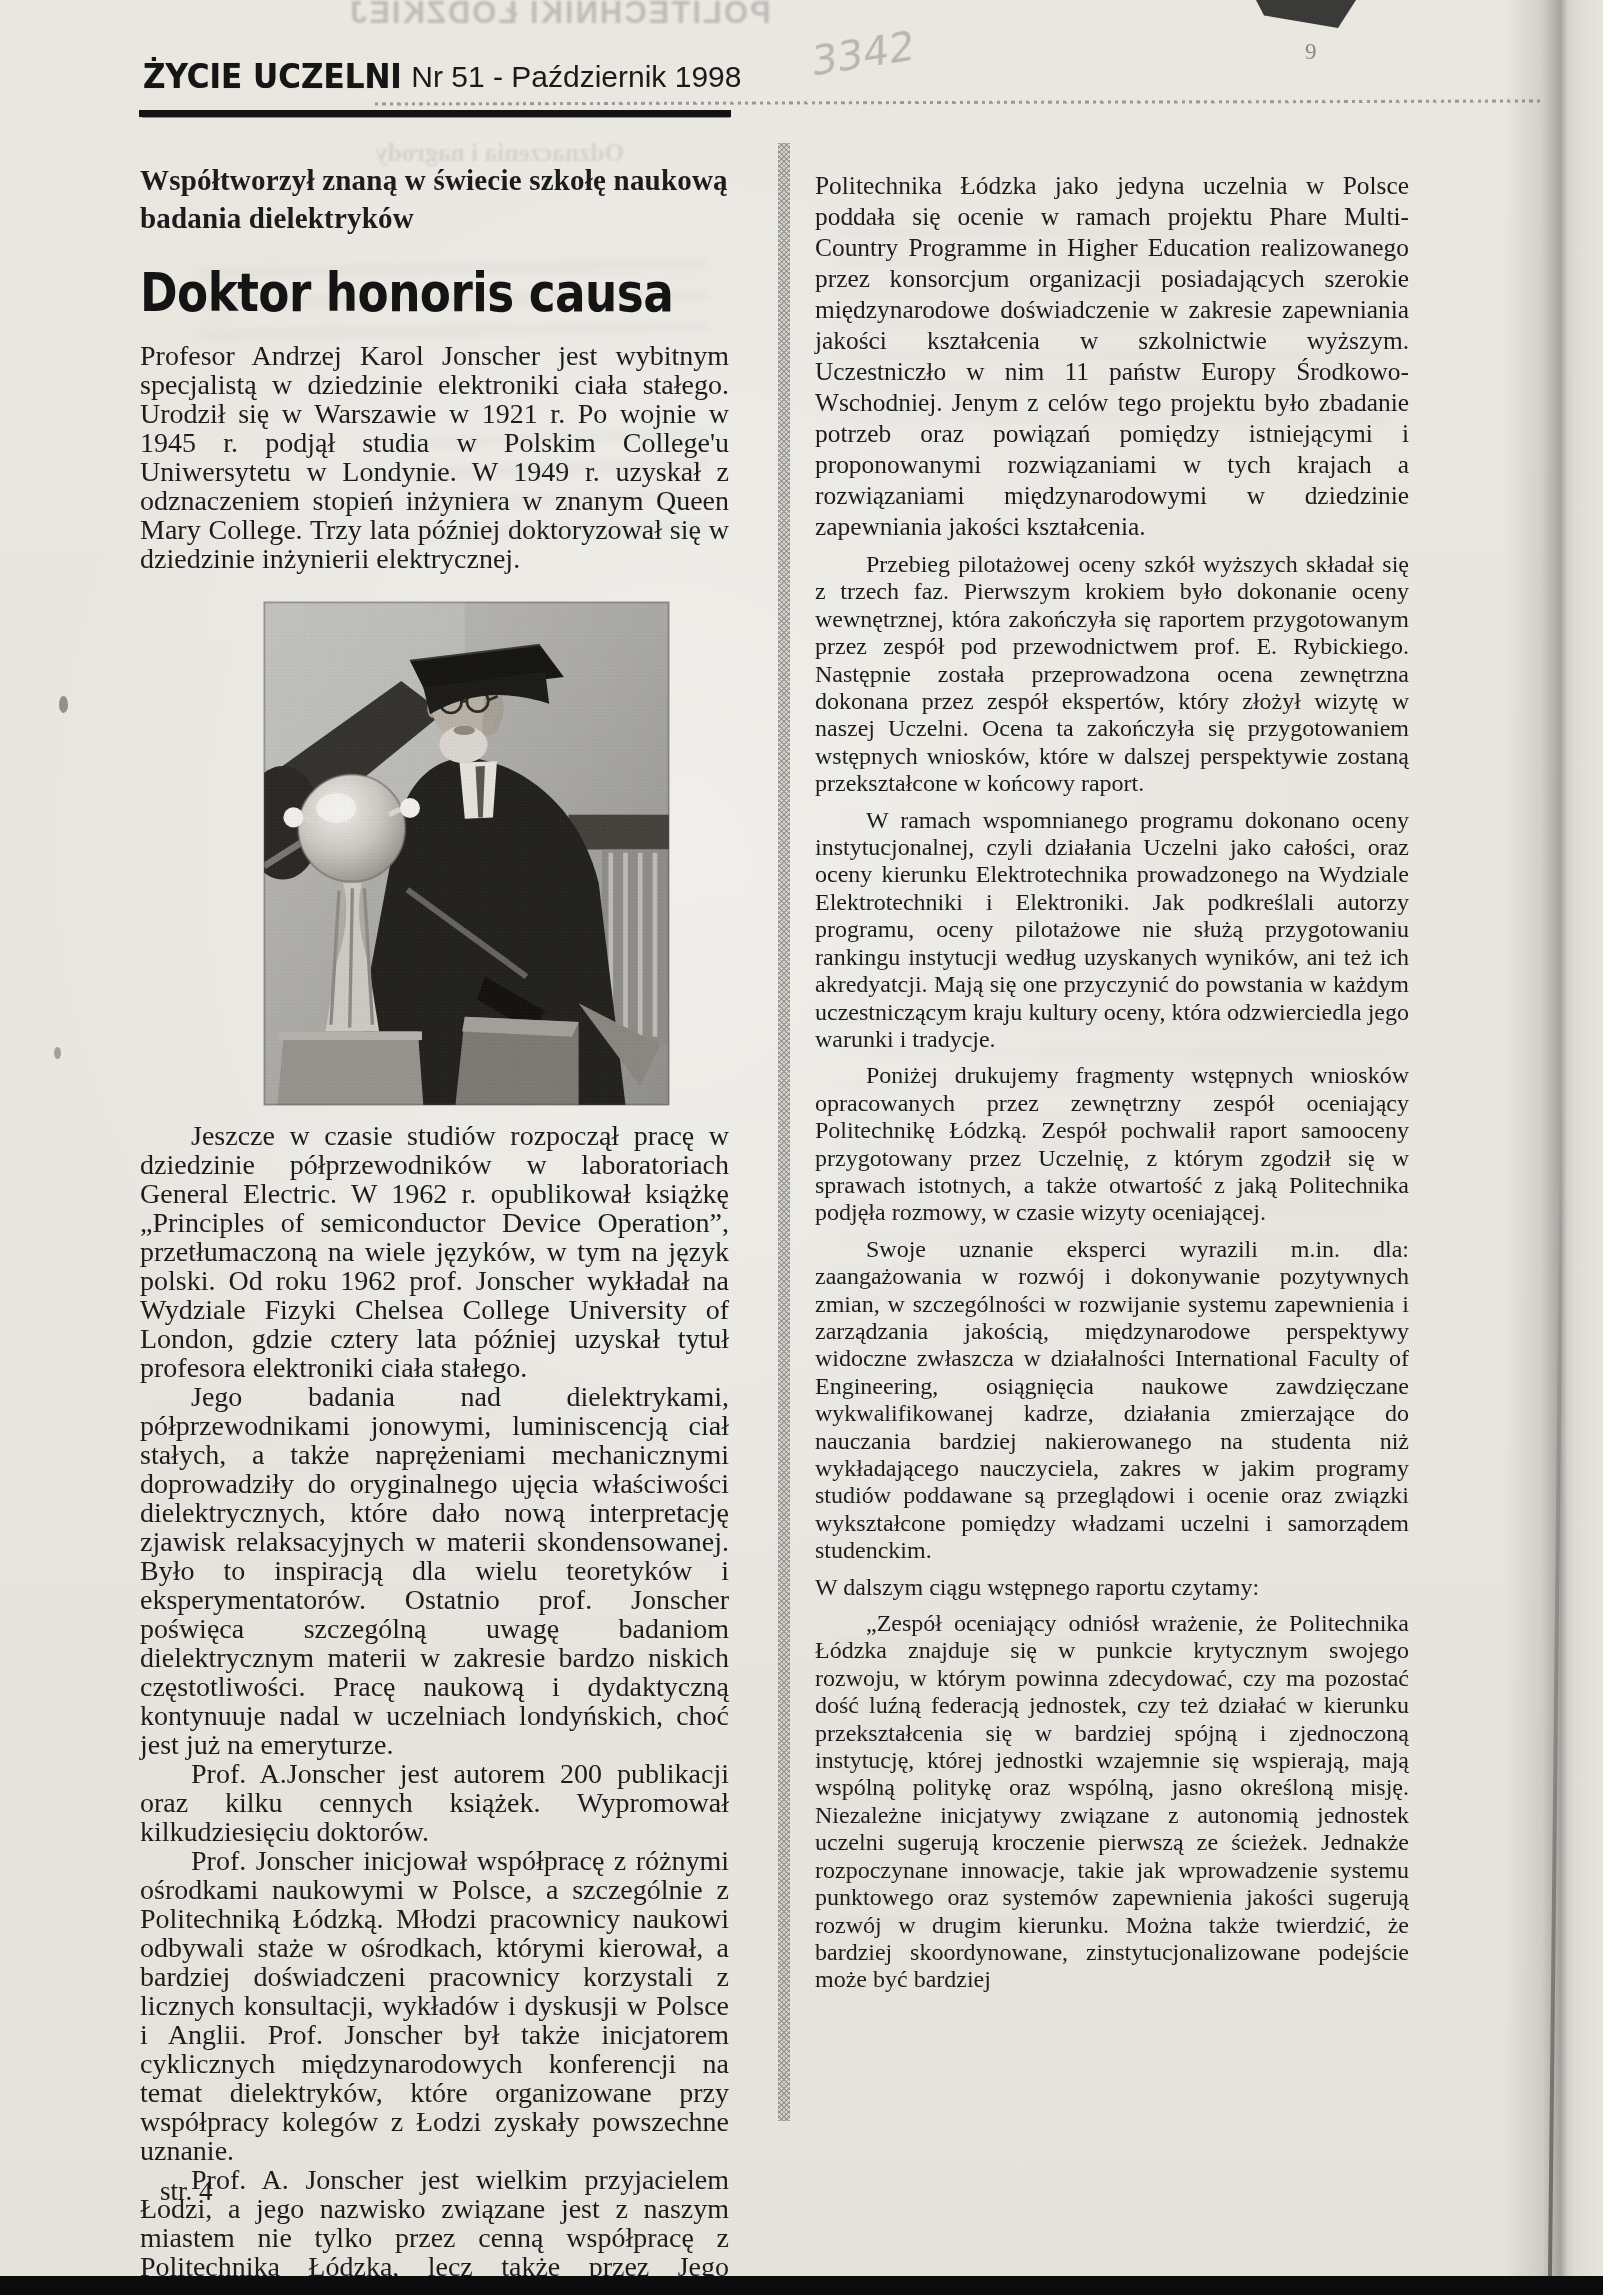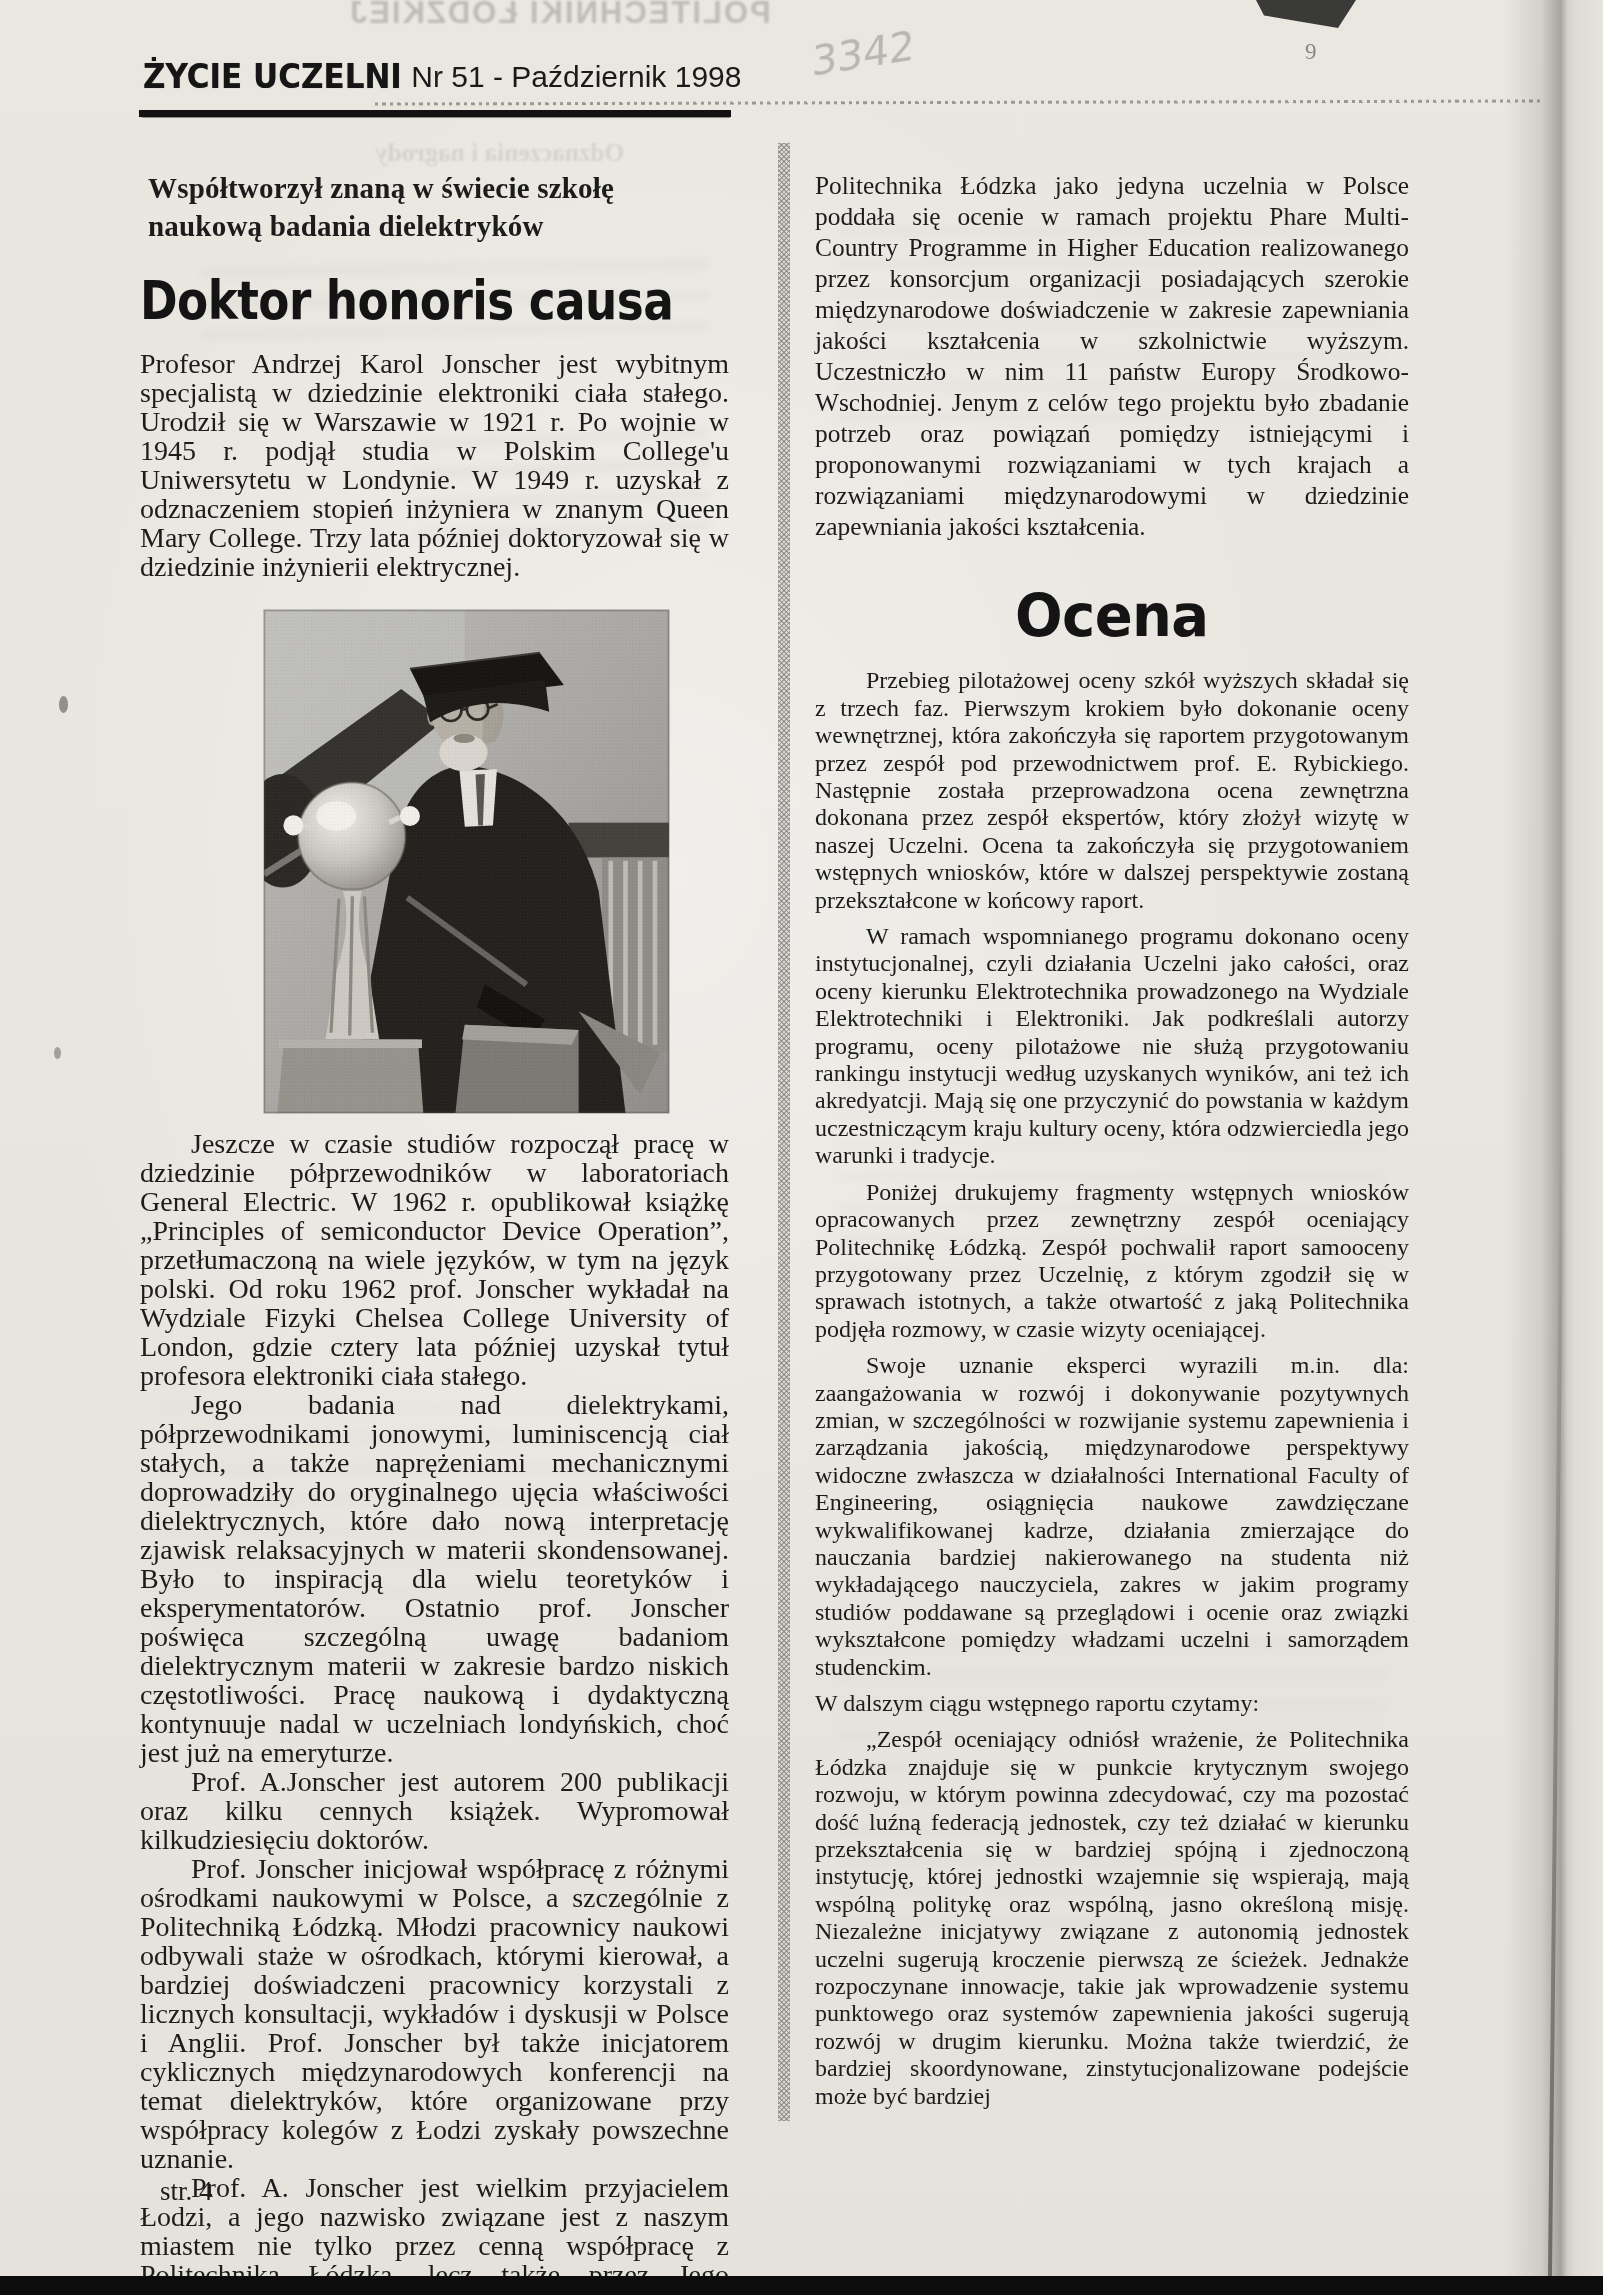--- a/index.html
+++ b/index.html
@@ -33,21 +33,21 @@
   .corner-wedge{position:absolute;left:1256px;top:0;width:100px;height:28px;background:#1b1b1a;opacity:.85;
     clip-path:polygon(0 0,100% 0,82% 100%,8% 55%);}
   .corner-nine{position:absolute;left:1305px;top:39px;font-size:23px;color:#6f6f6d;opacity:.8;filter:blur(0.3px);}
   .smudge{position:absolute;pointer-events:none;filter:blur(4px);
     background:repeating-linear-gradient(0deg, rgba(118,118,115,.55) 0 9.4px, transparent 9.4px 31px);}
   .speck{position:absolute;background:#3a3a38;border-radius:50%;}
   
   .col{position:absolute;top:161px;text-align:justify;}
   .col-left{left:140px;width:589px;}
   .col-right{left:806px;width:612px;}
-  .kicker{margin:8px;font-size:29px;line-height:38px;font-weight:bold;text-align:left;letter-spacing:0.2px;}
+  .kicker{margin:0;font-size:29px;line-height:38px;font-weight:bold;text-align:left;letter-spacing:0.2px;}
   .big-title{font-family:"DejaVu Sans",sans-serif;font-weight:bold;color:#141414;white-space:nowrap;margin:0;}
   .title-doktor{font-size:54px;margin-top:24px;transform:scaleX(.84);transform-origin:left center;letter-spacing:-0.7px;}
   .title-ocena-wrap{margin-top:39px;margin-bottom:17.4px;text-align:center;}
   .title-ocena{display:inline-block;font-size:59px;transform:scaleX(.95);letter-spacing:-0.7px;}
   .col-left p{margin:0;font-size:28px;line-height:29px;}
   .col-right p{margin:9px;font-size:24px;line-height:27.4px;}
   .col-right p.intro{font-size:25.4px;line-height:31px;}
   p.ind{text-indent:51px;}
   .col-left p.lead{margin-top:17.4px;}
   
@@ -164,23 +164,20 @@
 
     <p class="ind">Jeszcze w czasie studiów rozpoczął pracę w dziedzinie półprzewodników w laboratoriach General Electric. W 1962 r. opublikował książkę „Principles of semiconductor Device Operation”, przetłumaczoną na wiele języków, w tym na język polski. Od roku 1962 prof. Jonscher wykładał na Wydziale Fizyki Chelsea College University of London, gdzie cztery lata później uzyskał tytuł profesora elektroniki ciała stałego.</p>
     <p class="ind">Jego badania nad dielektrykami, półprzewodnikami jonowymi, luminiscencją ciał stałych, a także naprężeniami mechanicznymi doprowadziły do oryginalnego ujęcia właściwości dielektrycznych, które dało nową interpretację zjawisk relaksacyjnych w materii skondensowanej. Było to inspiracją dla wielu teoretyków i eksperymentatorów. Ostatnio prof. Jonscher poświęca szczególną uwagę badaniom dielektrycznym materii w zakresie bardzo niskich częstotliwości. Pracę naukową i dydaktyczną kontynuuje nadal w uczelniach londyńskich, choć jest już na emeryturze.</p>
     <p class="ind">Prof. A.Jonscher jest autorem 200 publikacji oraz kilku cennych książek. Wypromował kilkudziesięciu doktorów.</p>
     <p class="ind">Prof. Jonscher inicjował współpracę z różnymi ośrodkami naukowymi w Polsce, a szczególnie z Politechniką Łódzką. Młodzi pracownicy naukowi odbywali staże w ośrodkach, którymi kierował, a bardziej doświadczeni pracownicy korzystali z licznych konsultacji, wykładów i dyskusji w Polsce i Anglii. Prof. Jonscher był także inicjatorem cyklicznych międzynarodowych konferencji na temat dielektryków, które organizowane przy współpracy kolegów z Łodzi zyskały powszechne uznanie.</p>
     <p class="ind">Prof. A. Jonscher jest wielkim przyjacielem Łodzi, a jego nazwisko związane jest z naszym miastem nie tylko przez cenną współpracę z Politechniką Łódzką, lecz także przez Jego bliskiego krewnego, państw imię nosi znany szpital w Łodzi.</p>
   </section>
 
   <section class="col col-right">
     <p class="intro">Politechnika Łódzka jako jedyna uczelnia w Polsce poddała się ocenie w ramach projektu Phare Multi-Country Programme in Higher Education realizowanego przez konsorcjum organizacji posiadających szerokie międzynarodowe doświadczenie w zakresie zapewniania jakości kształcenia w szkolnictwie wyższym. Uczestniczło w nim 11 państw Europy Środkowo-Wschodniej. Jenym z celów tego projektu było zbadanie potrzeb oraz powiązań pomiędzy istniejącymi i proponowanymi rozwiązaniami w tych krajach a rozwiązaniami międzynarodowymi w dziedzinie zapewniania jakości kształcenia.</p>
-    <div class="title-ocena-wrap">
-      <h1 class="big-title title-ocena">Ocena</h1>
-    </div>
     <p class="ind">Przebieg pilotażowej oceny szkół wyższych składał się z trzech faz. Pierwszym krokiem było dokonanie oceny wewnętrznej, która zakończyła się raportem przygotowanym przez zespół pod przewodnictwem prof. E. Rybickiego. Następnie została przeprowadzona ocena zewnętrzna dokonana przez zespół ekspertów, który złożył wizytę w naszej Uczelni. Ocena ta zakończyła się przygotowaniem wstępnych wniosków, które w dalszej perspektywie zostaną przekształcone w końcowy raport.</p>
     <p class="ind">W ramach wspomnianego programu dokonano oceny instytucjonalnej, czyli działania Uczelni jako całości, oraz oceny kierunku Elektrotechnika prowadzonego na Wydziale Elektrotechniki i Elektroniki. Jak podkreślali autorzy programu, oceny pilotażowe nie służą przygotowaniu rankingu instytucji według uzyskanych wyników, ani też ich akredyatcji. Mają się one przyczynić do powstania w każdym uczestniczącym kraju kultury oceny, która odzwierciedla jego warunki i tradycje.</p>
     <p class="ind">Poniżej drukujemy fragmenty wstępnych wniosków opracowanych przez zewnętrzny zespół oceniający Politechnikę Łódzką. Zespół pochwalił raport samooceny przygotowany przez Uczelnię, z którym zgodził się w sprawach istotnych, a także otwartość z jaką Politechnika podjęła rozmowy, w czasie wizyty oceniającej.</p>
     <p class="ind">Swoje uznanie eksperci wyrazili m.in. dla: zaangażowania w rozwój i dokonywanie pozytywnych zmian, w szczególności w rozwijanie systemu zapewnienia i zarządzania jakością, międzynarodowe perspektywy widoczne zwłaszcza w działalności International Faculty of Engineering, osiągnięcia naukowe zawdzięczane wykwalifikowanej kadrze, działania zmierzające do nauczania bardziej nakierowanego na studenta niż wykładającego nauczyciela, zakres w jakim programy studiów poddawane są przeglądowi i ocenie oraz związki wykształcone pomiędzy władzami uczelni i samorządem studenckim.</p>
     <p>W dalszym ciągu wstępnego raportu czytamy:</p>
     <p class="ind">„Zespół oceniający odniósł wrażenie, że Politechnika Łódzka znajduje się w punkcie krytycznym swojego rozwoju, w którym powinna zdecydować, czy ma pozostać dość luźną federacją jednostek, czy też działać w kierunku przekształcenia się w bardziej spójną i zjednoczoną instytucję, której jednostki wzajemnie się wspierają, mają wspólną politykę oraz wspólną, jasno określoną misję. Niezależne inicjatywy związane z autonomią jednostek uczelni sugerują kroczenie pierwszą ze ścieżek. Jednakże rozpoczynane innowacje, takie jak wprowadzenie systemu punktowego oraz systemów zapewnienia jakości sugerują rozwój w drugim kierunku. Można także twierdzić, że bardziej skoordynowane, zinstytucjonalizowane podejście może być bardziej</p>
   </section>
 
   <div class="pagenum">str. 4</div>
 

